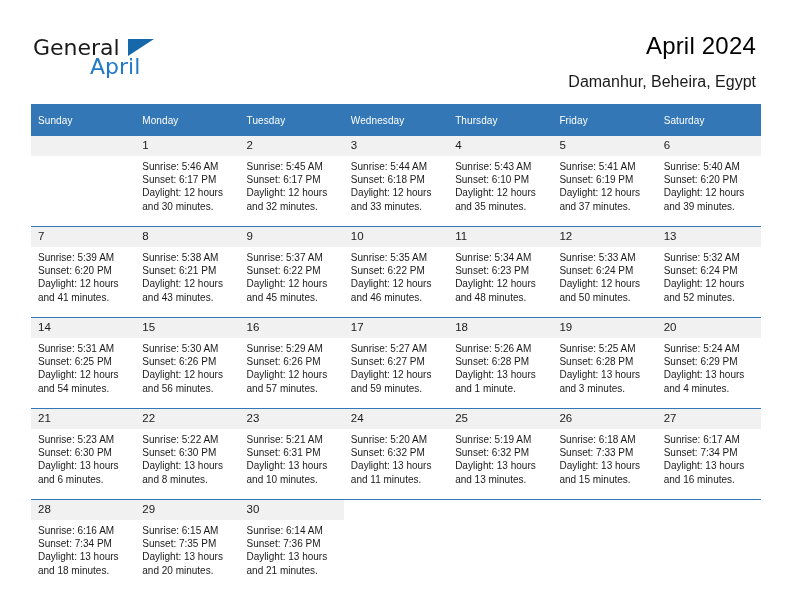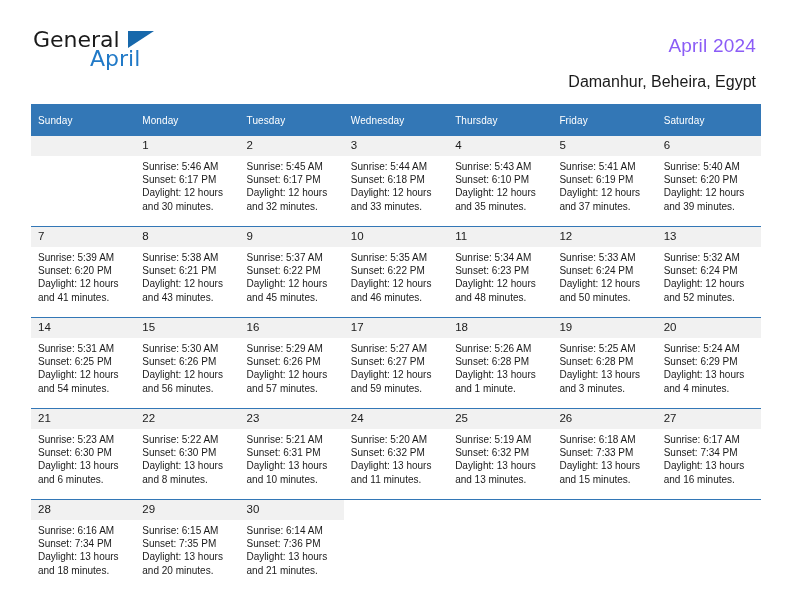--- a/index.html
+++ b/index.html
@@ -25,21 +25,21 @@
   
   .top-bar {
     position: absolute;
     left: 0; top: 0;
     width: 792px;
     height: 100px;
   }
   .brand {
     position: absolute;
     left: 33px;
-    top: 28px;
+    top: 36px;
     width: 230px;
     height: 50px;
   }
   .brand-general {
     position: absolute;
     left: 0;
     top: 0;
     font-size: 22px;
     letter-spacing: 0px;
     color: #1a1a1a;
@@ -67,23 +67,23 @@
     border-bottom: 17px solid transparent;
   }
 
   .title-block {
     position: absolute;
     right: 36px;
     top: 30px;
     text-align: right;
   }
   .cal-title {
-    font-size: 19px;
+    font-size: 24px;
     font-weight: 400;
-    color: #8b5cf6;
+    color: #000000;
     line-height: 32px;
     letter-spacing: 0.2px;
     white-space: nowrap;
   }
   .cal-subtitle {
     margin-top: 12px;
     font-size: 16px;
     font-weight: 400;
     color: #1a1a1a;
     line-height: 16px;

